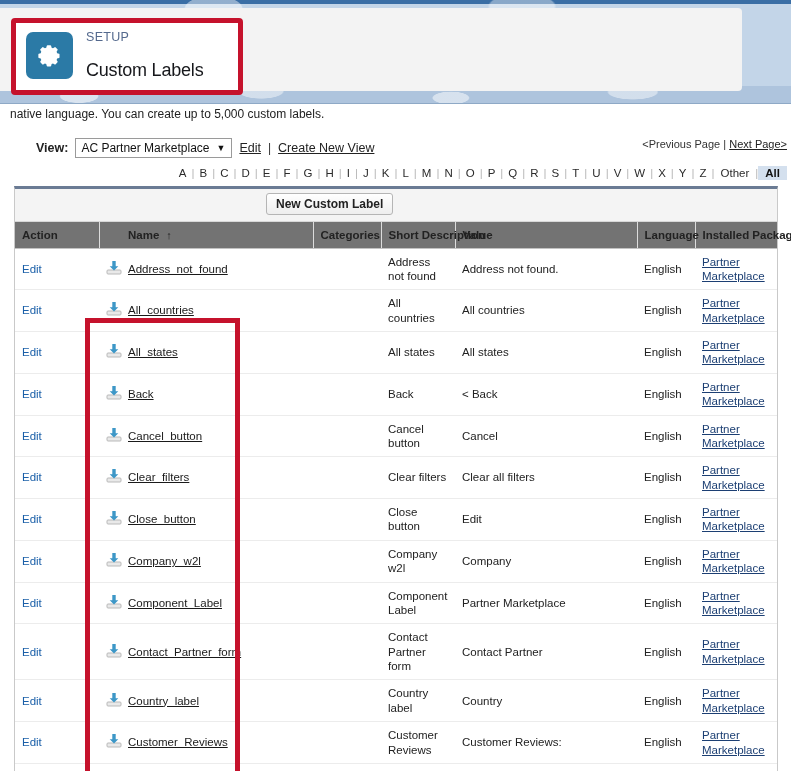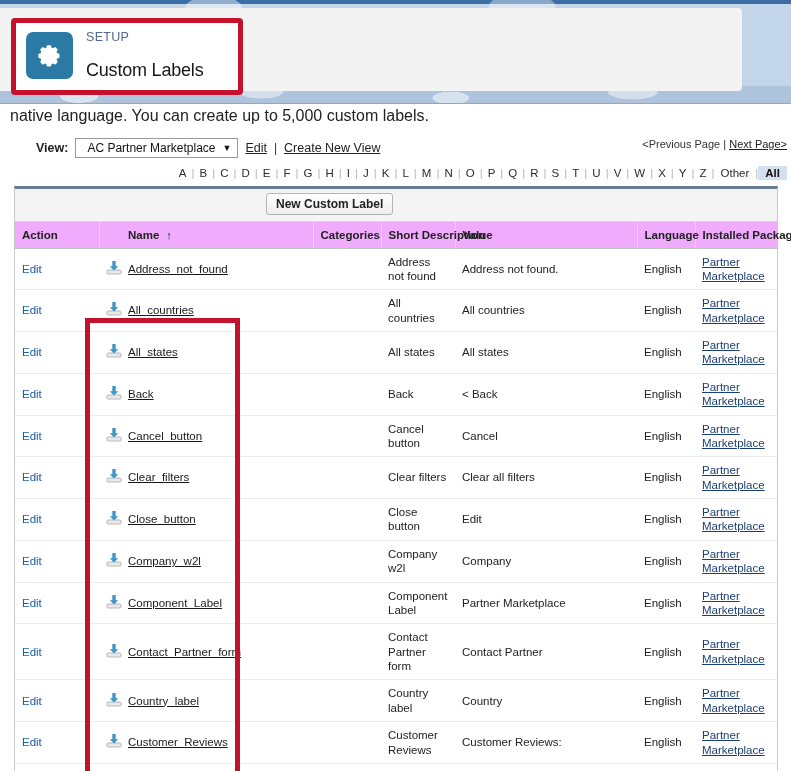--- a/index.html
+++ b/index.html
@@ -87,42 +87,42 @@
   .content {
     position: absolute;
     left: 0; top: 104px;
     width: 791px; height: 667px;
     background: #ffffff;
   }
 
   .intro-text {
     position: absolute;
     left: 10px; top: 3px;
-    font-size: 16px;
+    font-size: 12px;
     color: #222;
     white-space: nowrap;
   }
 
   
   .view-row {
     position: absolute;
     left: 36px; top: 34px;
     display: flex;
     align-items: center;
     gap: 7px;
     font-size: 12.5px;
   }
   .view-label { font-weight: bold; color: #222; }
   .view-select {
     border: 1px solid #9a9a9a;
     background: #ffffff;
     font-size: 12px;
     font-family: "Liberation Sans", sans-serif;
     color: #111;
-    padding: 2px 6px 2px 11px;
+    padding: 2px 6px 2px 5px;
     height: 20px;
     display: flex;
     align-items: center;
     gap: 7px;
     cursor: pointer;
   }
   .view-select .caret { font-size: 9px; color: #111; }
   .sep { color: #333; font-size: 12px; }
   a.lnk { color: #1c3f73; text-decoration: underline; cursor: pointer; }
   a.lnk.dark { color: #222; }
@@ -192,21 +192,21 @@
   }
 
   
   table.labels {
     width: 100%;
     border-collapse: collapse;
     font-size: 11.5px;
     table-layout: fixed;
   }
   table.labels thead th {
-    background: #f0abfc;
+    background: #737373;
     border-bottom: 1px solid #c2c2c2;
     border-right: 1px solid #dcdcdc;
     text-align: left;
     font-size: 11.5px;
     font-weight: bold;
     color: #222;
     padding: 6px 6px 6px 7px;
     height: 26px;
     vertical-align: middle;
     white-space: nowrap;

